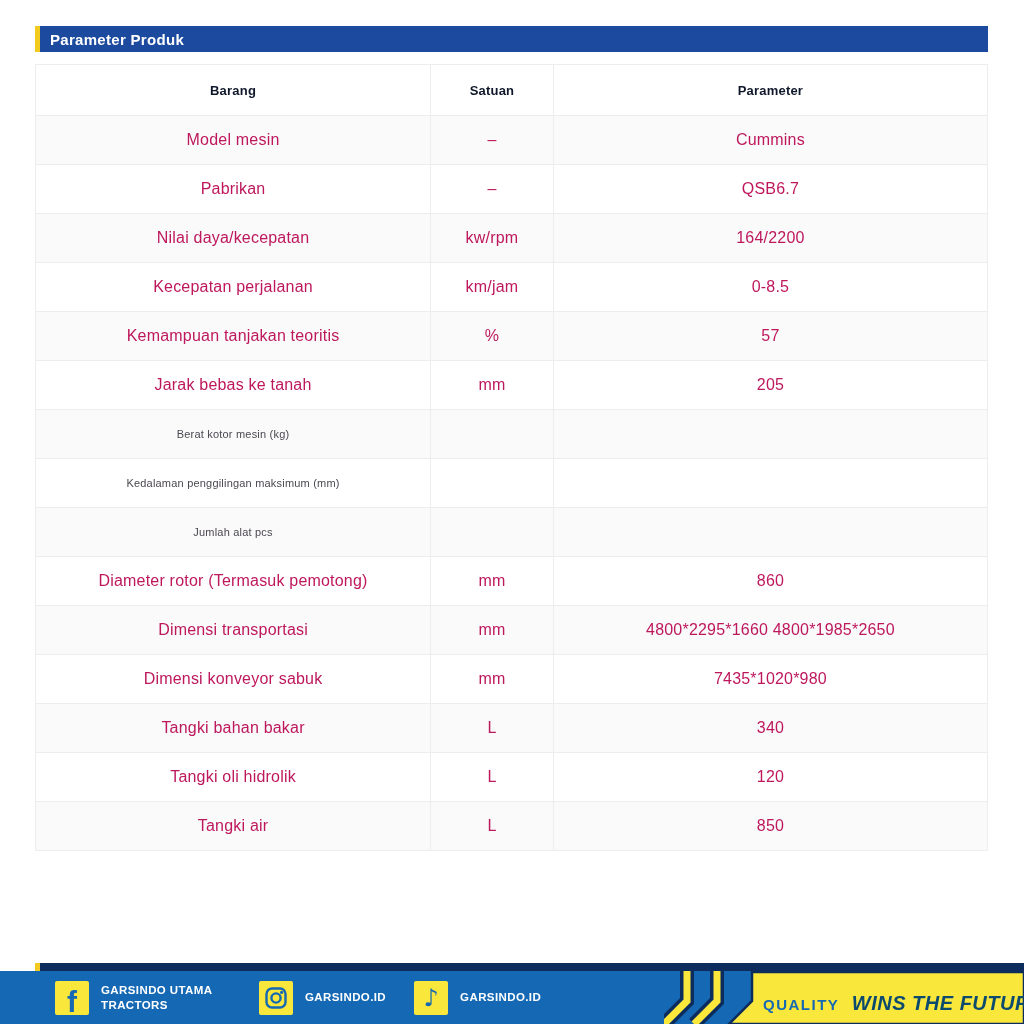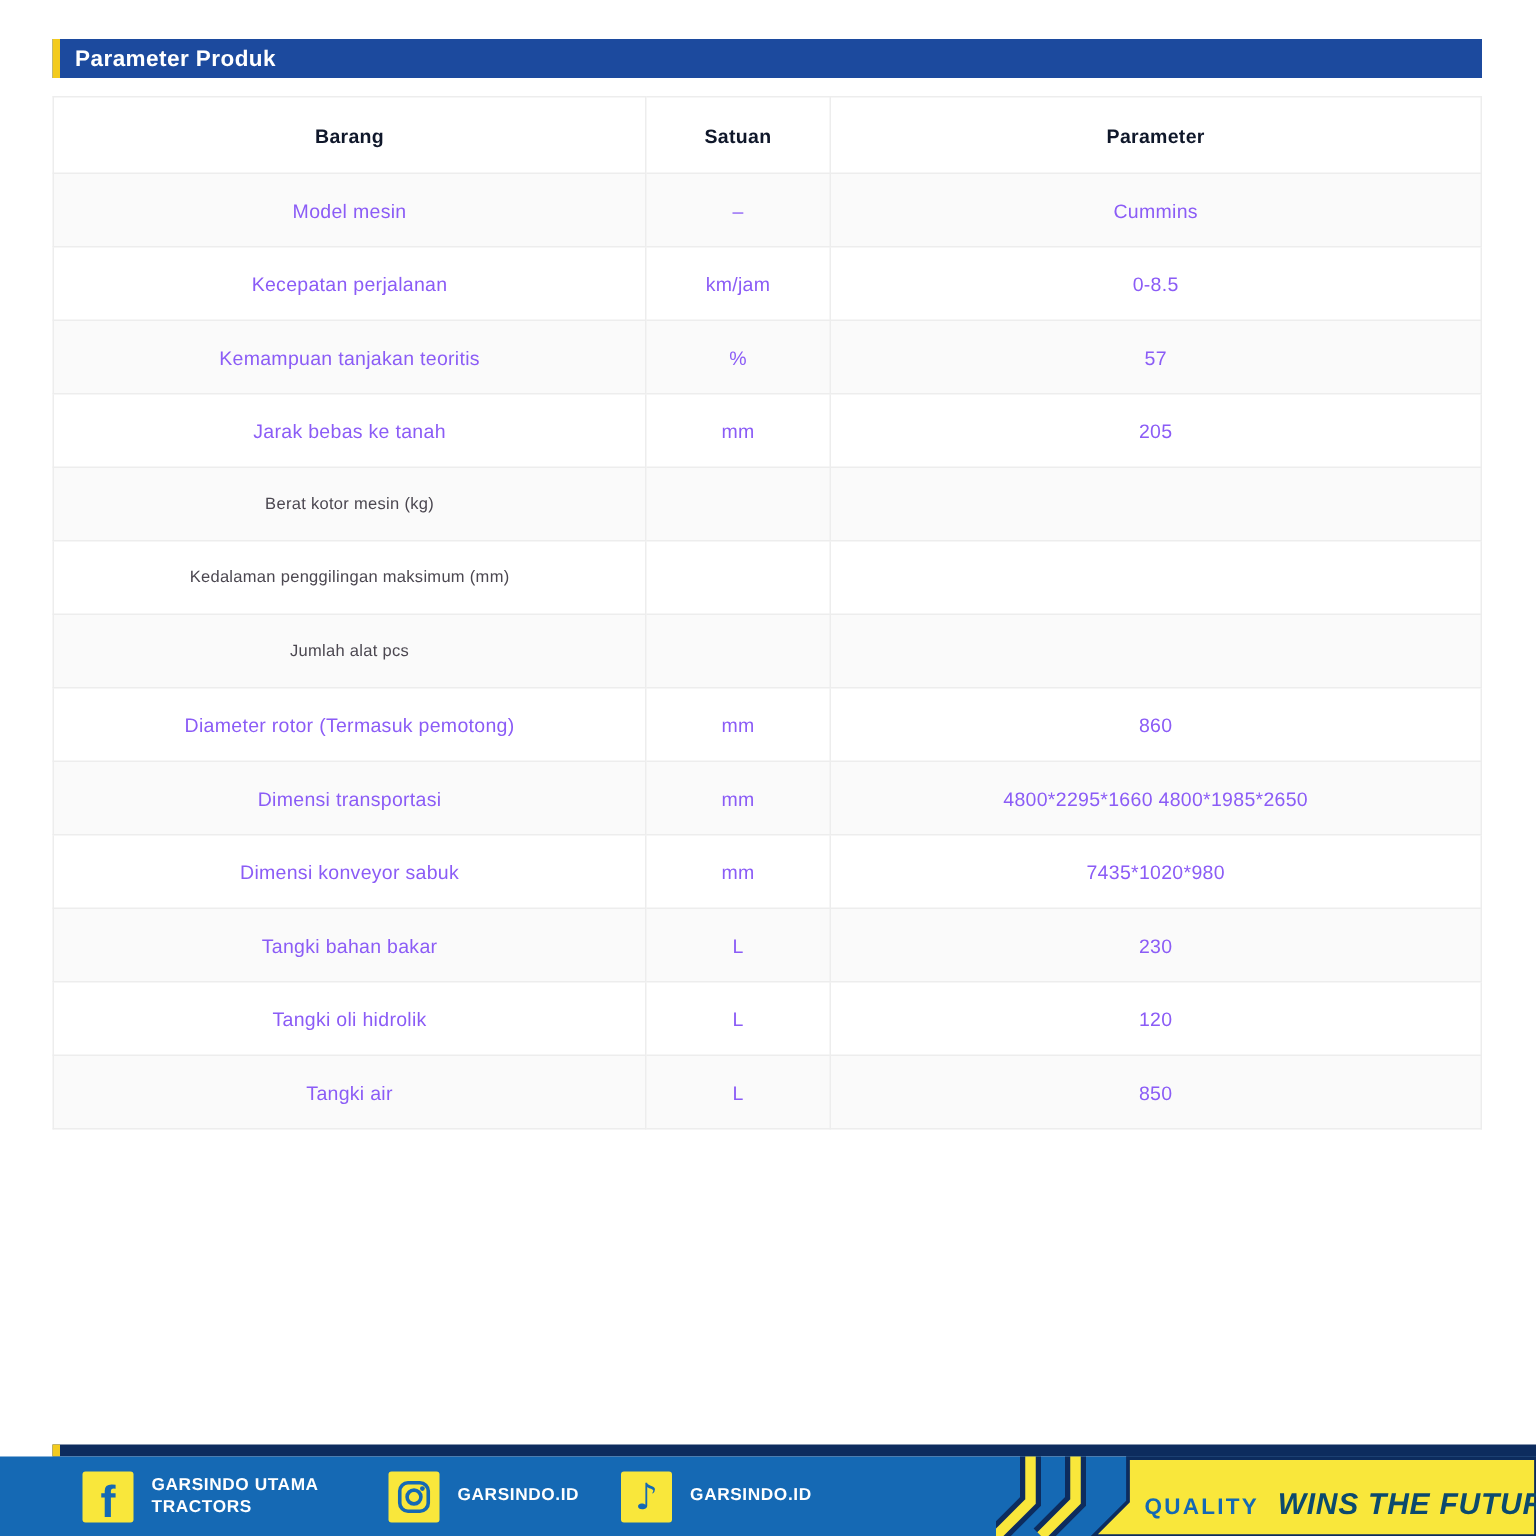--- a/index.html
+++ b/index.html
@@ -26,21 +26,21 @@
 
   
   .spec-table {
     position:absolute; left:35px; top:64px; width:953px;
     border-collapse:collapse;
     table-layout:fixed;
   }
   .spec-table th, .spec-table td {
     border:1px solid #ededed;
     text-align:center; vertical-align:middle;
-    font-size:13px; color:#8b5cf6;
+    font-size:16px; color:#be185d;
     letter-spacing:0.2px;
     padding:0 8px;
   }
   .spec-table thead th {
     height:51px;
     font-size:13px; font-weight:bold; color:#0f172a;
     background:#ffffff;
   }
   .spec-table tbody td { height:49px; background:#ffffff; }
   .spec-table tbody tr:nth-child(odd) td { background:#fafafa; }
@@ -118,21 +118,31 @@
         <th>Parameter</th>
       </tr>
     </thead>
     <tbody id="table-body">
     <tr>
       <td class="cell-label">Model mesin</td>
       <td class="cell-unit">–</td>
       <td class="cell-value">Cummins</td>
     </tr>
 
-
+    <tr>
+      <td class="cell-label">Pabrikan</td>
+      <td class="cell-unit">–</td>
+      <td class="cell-value">QSB6.7</td>
+    </tr>
+
+    <tr>
+      <td class="cell-label">Nilai daya/kecepatan</td>
+      <td class="cell-unit">kw/rpm</td>
+      <td class="cell-value">164/2200</td>
+    </tr>
 
 
     <tr>
       <td class="cell-label">Kecepatan perjalanan</td>
       <td class="cell-unit">km/jam</td>
       <td class="cell-value">0-8.5</td>
     </tr>
 
     <tr>
       <td class="cell-label">Kemampuan tanjakan teoritis</td>
@@ -179,21 +189,21 @@
 
     <tr>
       <td class="cell-label">Dimensi konveyor sabuk</td>
       <td class="cell-unit">mm</td>
       <td class="cell-value">7435*1020*980</td>
     </tr>
 
     <tr>
       <td class="cell-label">Tangki bahan bakar</td>
       <td class="cell-unit">L</td>
-      <td class="cell-value">230</td>
+      <td class="cell-value">340</td>
     </tr>
 
     <tr>
       <td class="cell-label">Tangki oli hidrolik</td>
       <td class="cell-unit">L</td>
       <td class="cell-value">120</td>
     </tr>
 
     <tr>
       <td class="cell-label">Tangki air</td>

